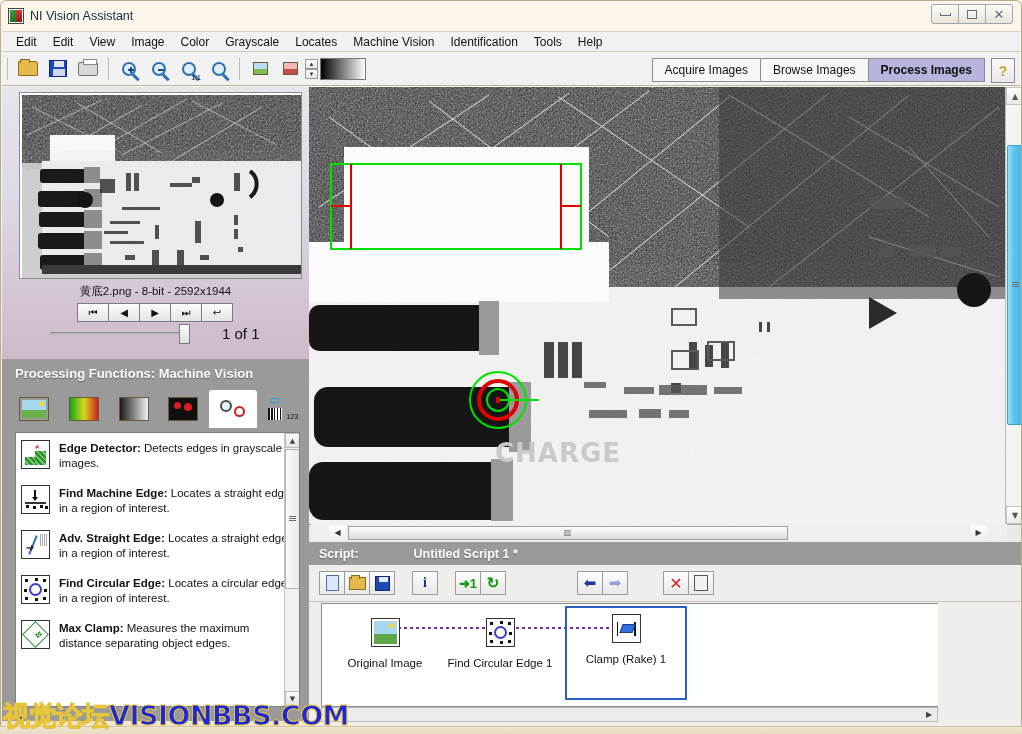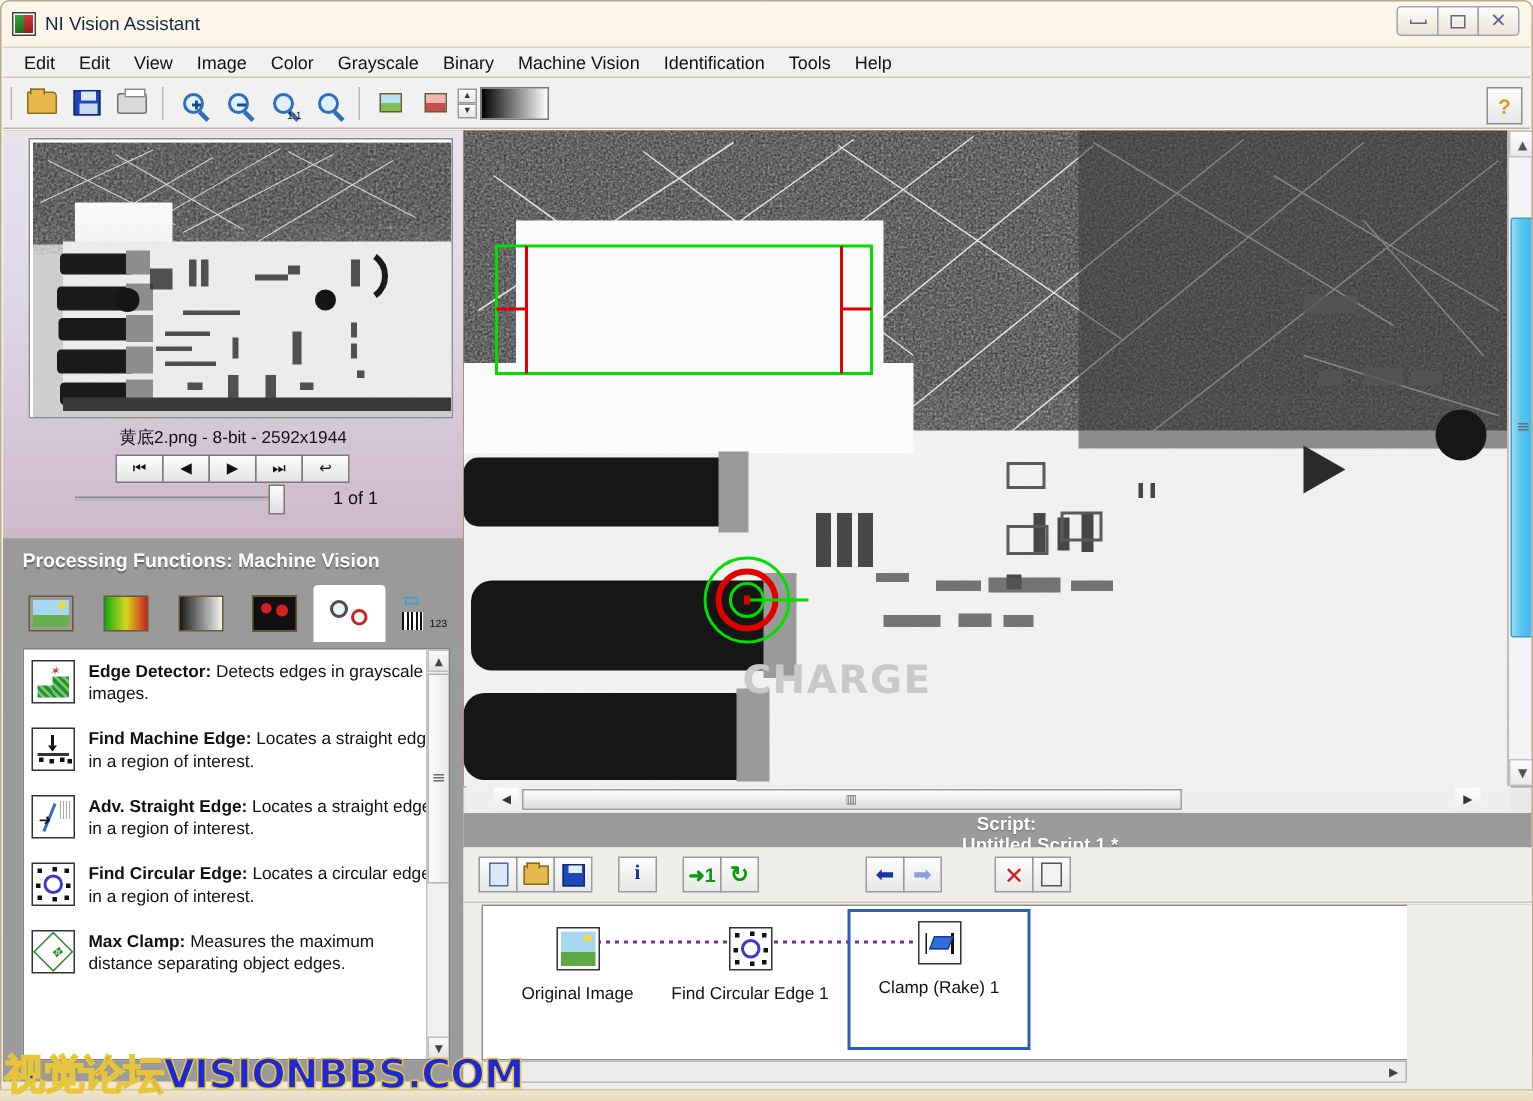--- a/index.html
+++ b/index.html
@@ -148,21 +148,21 @@
     display: flex; align-items: center;
   }
   #slider-track {
     margin-left: 48px; width: 136px; height: 3px; background: #b8b8b8;
     border-top: 1px solid #8f8f8f; position: relative;
   }
   #slider-thumb {
     position: absolute; right: -4px; top: -9px; width: 11px; height: 20px;
     background: linear-gradient(#fdfdfd,#dedede); border: 1px solid #7a7a7a;
   }
-  #page-count { margin-left: 36px; font-size: 12px; color: #111; }
+  #page-count { margin-left: 36px; font-size: 15px; color: #111; }
   
   #pf-header {
     position: absolute; left: 0; top: 272px; width: 307px; height: 28px;
     background: #9a9a9a;
     display: flex; align-items: center; padding-left: 13px;
     color: #fff; font-weight: bold; font-size: 13px;
     text-shadow: 0 1px 1px rgba(0,0,0,.4);
   }
   #pf-tabs {
     position: absolute; left: 0; top: 300px; width: 307px; height: 41px;
@@ -251,21 +251,20 @@
     display: flex; align-items: center; justify-content: center;
     font-size: 8px; color: #6a6a6a; letter-spacing: 1px;
     font-family: "DejaVu Sans", sans-serif;
   }
   
   #script-bar {
     position: absolute; left: 308px; top: 541px; width: 714px; height: 23px;
     background: #9a9a9a; display: flex; align-items: center;
     color: #fff; font-weight: bold; font-size: 12.5px;
     text-shadow: 0 1px 1px rgba(0,0,0,.35);
-    flex-direction: column;
   }
   #script-bar .lbl { padding-left: 10px; }
   #script-bar .val { padding-left: 55px; }
   #script-toolbar {
     position: absolute; left: 308px; top: 564px; width: 714px; height: 37px;
     background: #efeeea; border-bottom: 1px solid #c8c4ba;
     display: flex; align-items: center; padding-left: 10px;
   }
   .sbtn {
     width: 26px; height: 24px; border: 1px solid #9a9a9a;
@@ -397,21 +396,21 @@
     </div>
   </div>
 
   <div id="menubar">
     <div class="menu-item">Edit</div>
     <div class="menu-item">Edit</div>
     <div class="menu-item">View</div>
     <div class="menu-item">Image</div>
     <div class="menu-item">Color</div>
     <div class="menu-item">Grayscale</div>
-    <div class="menu-item">Binary</div>
+    <div class="menu-item">Locates</div>
     <div class="menu-item">Machine Vision</div>
     <div class="menu-item">Identification</div>
     <div class="menu-item">Tools</div>
     <div class="menu-item">Help</div>
   </div>
 
   <div id="toolbar">
     <div class="tb-sep"></div>
     <div class="tb-btn">
       <span class="folder"></span>
@@ -448,20 +447,25 @@
     <div class="tb-btn">
       <span class="thumbico r"></span>
     </div>
     <div class="spin">
       <div>▲</div>
       <div>▼</div>
     </div>
     <div class="gradbar"></div>
   </div>
 
+  <div id="mode-tabs">
+    <div class="mode-tab">Acquire Images</div>
+    <div class="mode-tab">Browse Images</div>
+    <div class="mode-tab active">Process Images</div>
+  </div>
   <div id="help-btn">
     <span>?</span>
   </div>
 
   <div id="left-panel">
 
     <div id="thumb-area">
       <div id="thumb-box">
         <svg id="thumb-img" viewBox="0 0 279 183" preserveAspectRatio="none">
           <defs>

